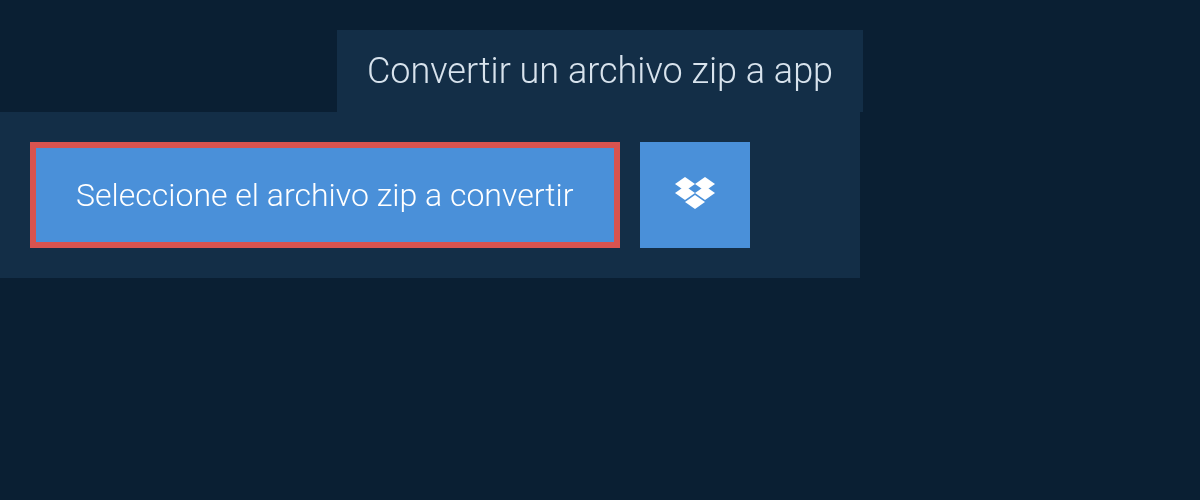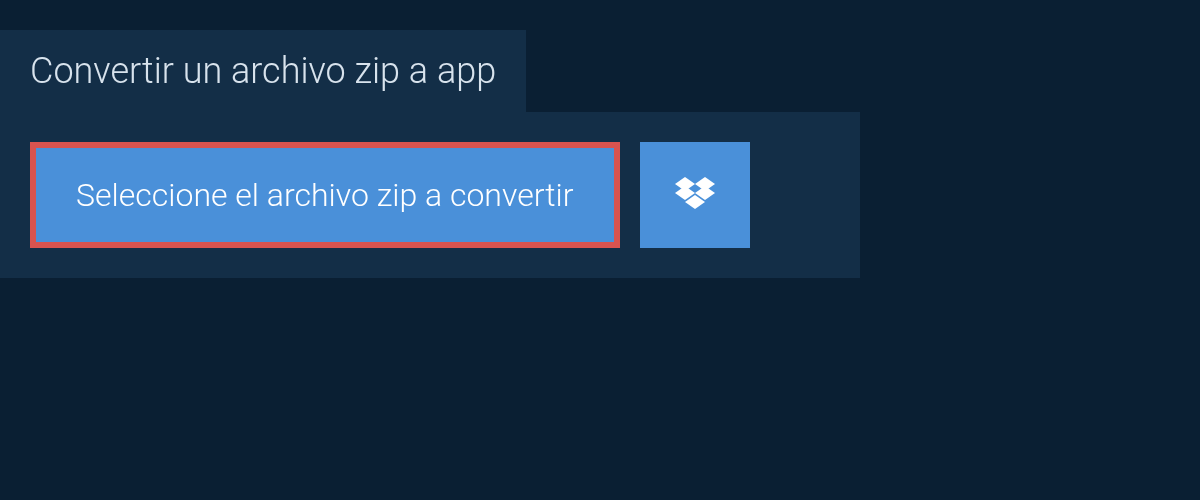--- a/index.html
+++ b/index.html
@@ -9,20 +9,21 @@
     }
     body {
       background: #0a1f33;
       font-family: -apple-system, BlinkMacSystemFont, "Segoe UI", Roboto, Helvetica, Arial, sans-serif;
       width: 1200px;
       height: 500px;
       overflow: hidden;
     }
     .container {
       padding: 0;
+      text-align: center;
     }
     .tab {
       display: inline-block;
       background: #132e47;
       padding: 20px 30px;
       margin-top: 30px;
       margin-left: 0;
     }
     .tab-text {
       color: #d8e3ed;

